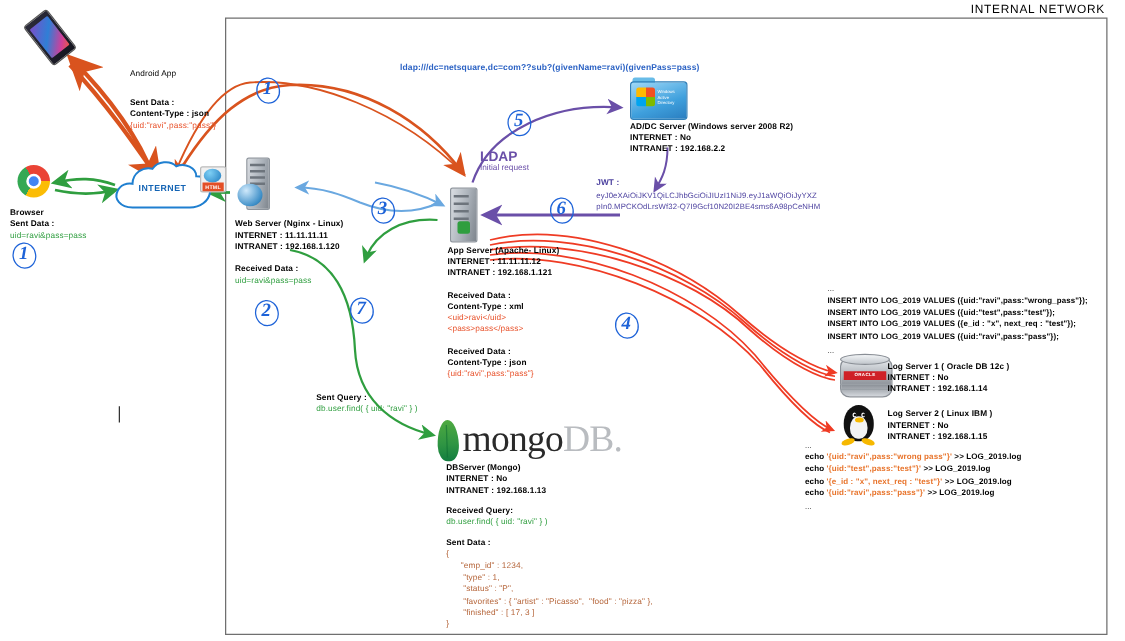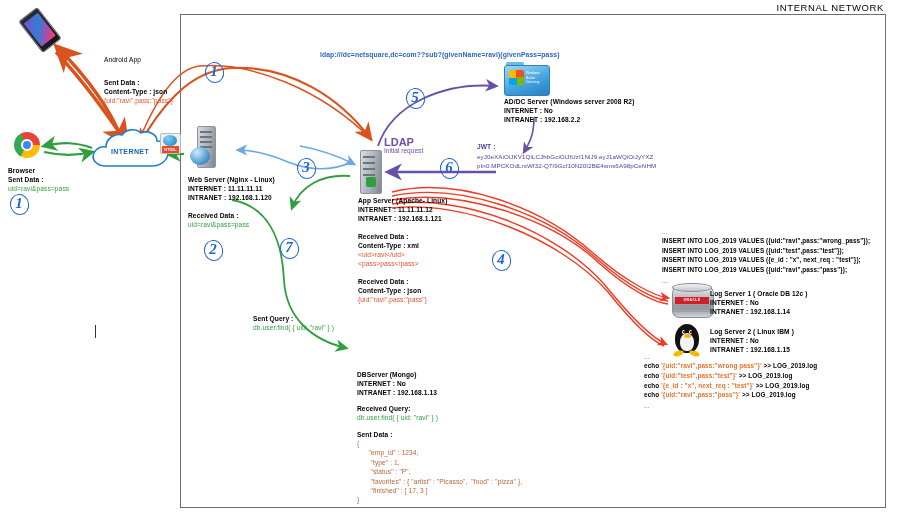--- a/index.html
+++ b/index.html
@@ -252,41 +252,45 @@
       <div class="eye l"></div>
         <div class="eye r"></div>
       <div class="pup l"></div>
         <div class="pup r"></div>
       <div class="beak"></div>
       <div class="foot l"></div>
         <div class="foot r"></div>
     </div>
   </div>
 
+  <div id="mongo-logo">
+    <div class="leaf"></div>
+    <div class="mword"><b>mongo</b><span class="db">DB.</span></div>
+  </div>
 
   <div class="txt" style="left:104px;top:55px;">Android App</div>
   <div class="txt bold" style="left:104px;top:78px;">Sent Data :</div>
   <div class="txt bold" style="left:104px;top:87px;">Content-Type : json</div>
   <div class="txt red" style="left:104px;top:96px;">{uid:"ravi",pass:"pass"}</div>
   <div class="circnum" style="left:205px;top:62px;"><span>1</span></div>
 
   <div class="txt bold" style="left:8px;top:166px;">Browser</div>
   <div class="txt bold" style="left:8px;top:175px;">Sent Data :</div>
   <div class="txt green" style="left:8px;top:184px;">uid=ravi&amp;pass=pass</div>
   <div class="circnum" style="left:10px;top:194px;"><span>1</span></div>
 
   <div class="txt bold" style="left:188px;top:175px;">Web Server (Nginx - Linux)</div>
   <div class="txt bold" style="left:188px;top:184px;">INTERNET : 11.11.11.11</div>
   <div class="txt bold" style="left:188px;top:193px;">INTRANET : 192.168.1.120</div>
   <div class="txt bold" style="left:188px;top:211px;">Received Data :</div>
   <div class="txt green" style="left:188px;top:220px;">uid=ravi&amp;pass=pass</div>
   <div class="circnum" style="left:297px;top:158px;"><span>3</span></div>
   <div class="circnum" style="left:204px;top:240px;"><span>2</span></div>
 
-  <div class="abs" style="left:384px;top:136px;">
+  <div class="abs" style="left:384px;top:120px;">
     <div style="font-size:11px;color:#6a4fa8;font-weight:bold;">LDAP</div>
     <div style="font-size:6.6px;color:#6a4fa8;margin-top:-1px;">Initial request</div>
   </div>
 
   <div class="txt bold" style="left:320px;top:50px;font-size:6.8px;color:#2b62c4;">ldap:///dc=netsquare,dc=com??sub?(givenName=ravi)(givenPass=pass)</div>
 
   <div class="txt bold" style="left:504px;top:97px;">AD/DC Server (Windows server 2008 R2)</div>
   <div class="txt bold" style="left:504px;top:106px;">INTERNET : No</div>
   <div class="txt bold" style="left:504px;top:115px;">INTRANET : 192.168.2.2</div>
 

